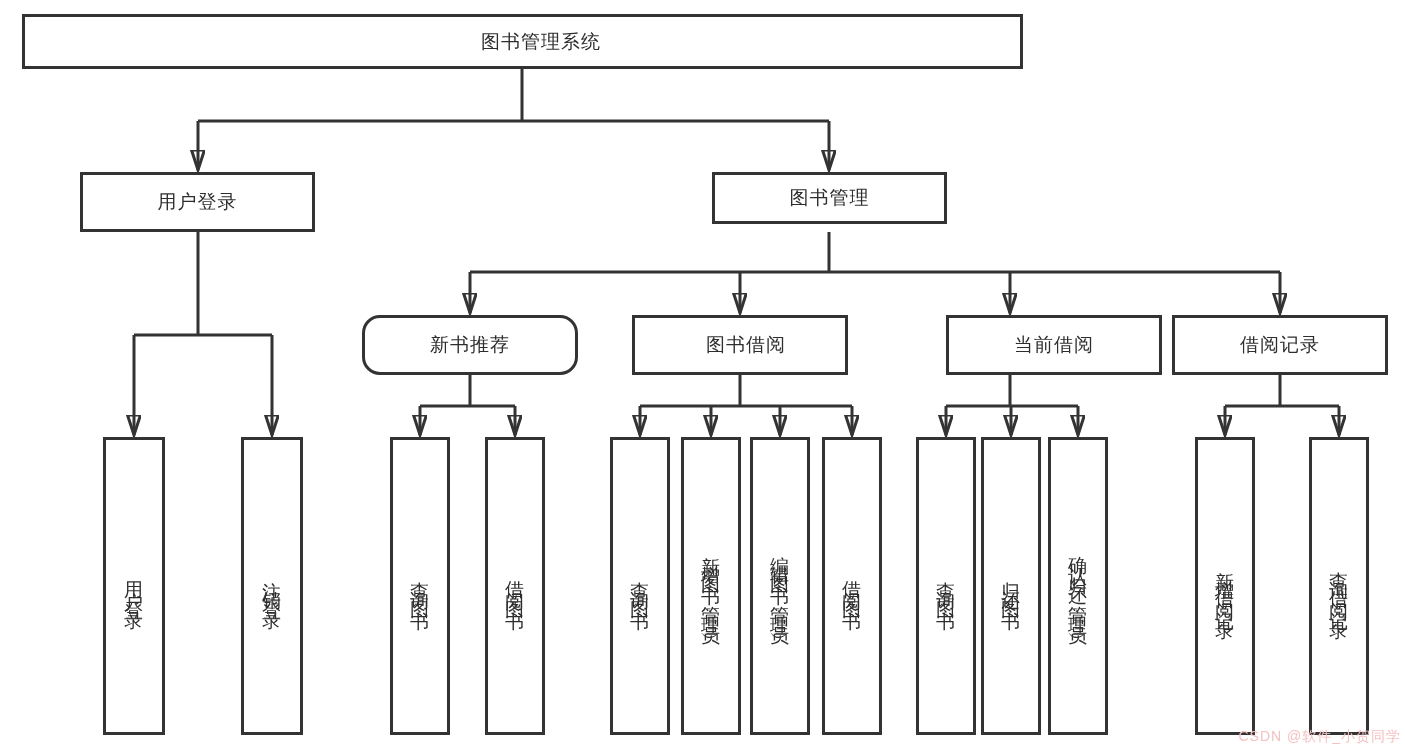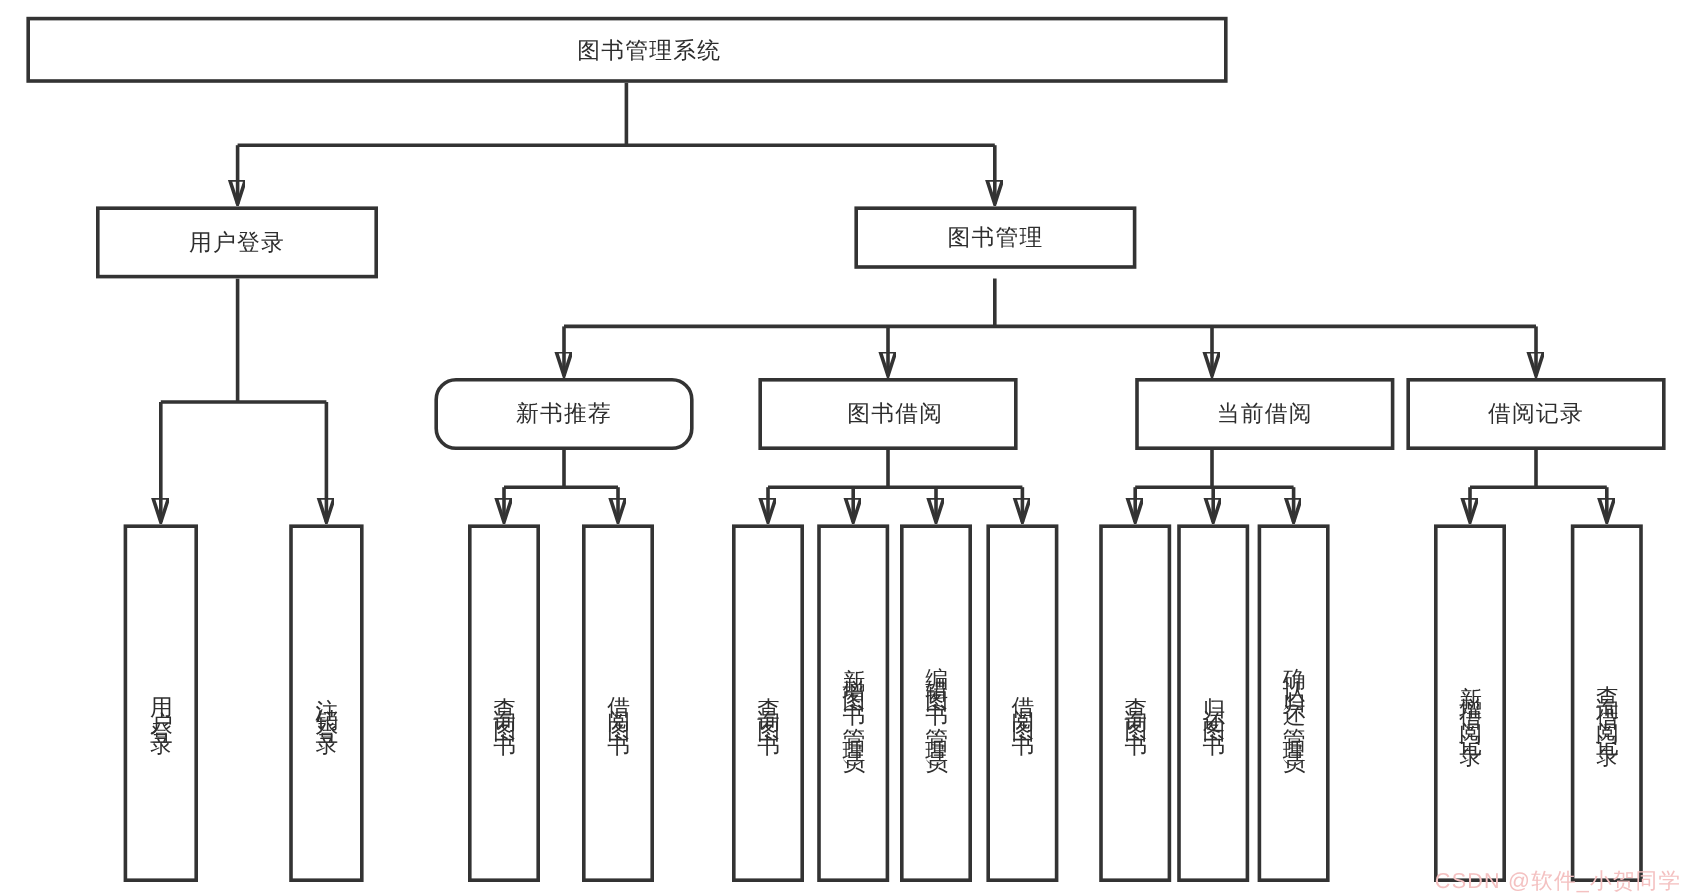--- a/index.html
+++ b/index.html
@@ -58,21 +58,21 @@
   .connectors{
     position:absolute;left:0;top:0;width:1405px;height:747px;
     z-index:1;
   }
   .connectors path, .connectors line{
     stroke:#333333;stroke-width:3;fill:none;
   }
   .watermark{
     position:absolute;
     right:4px;bottom:1px;
-    font-size:18px;
+    font-size:14px;
     color:#f4c1c1;
     letter-spacing:1px;
     z-index:5;
     white-space:nowrap;
   }
 </style>
 </head>
 <body>
 
 <div class="canvas">

